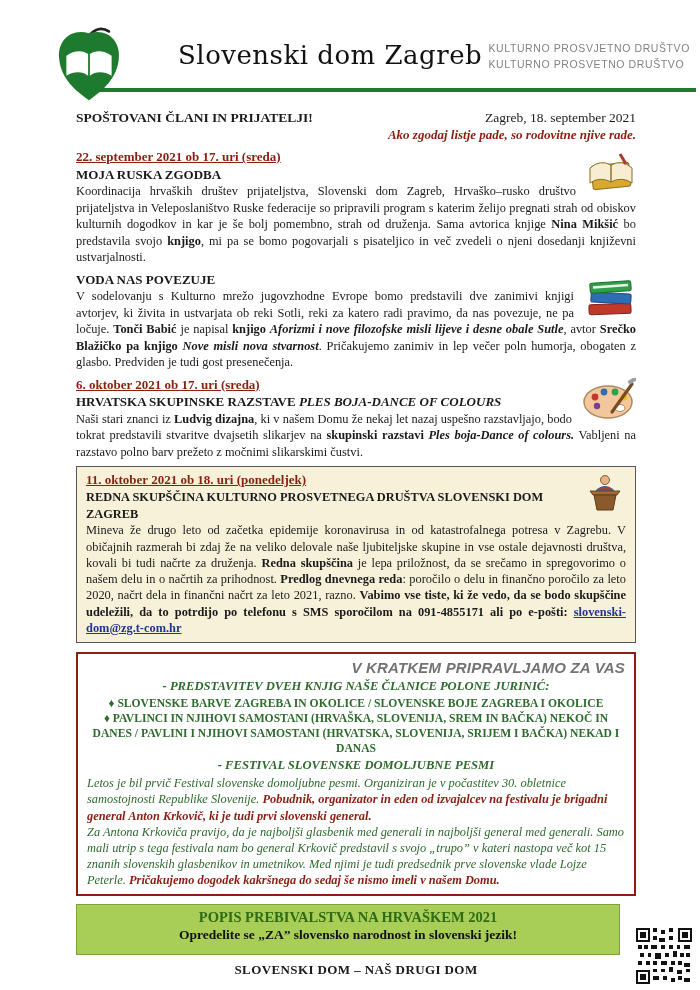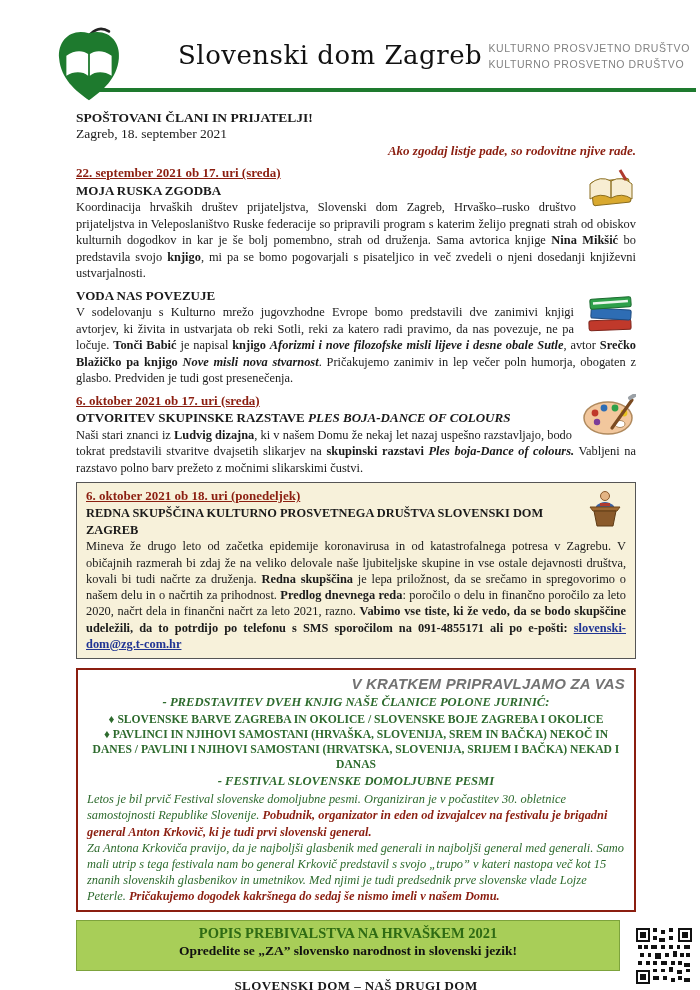--- a/index.html
+++ b/index.html
@@ -30,21 +30,21 @@
   }
   .org{
     position:absolute;right:10px;top:40px;text-align:left;
     font-family:"Liberation Sans",sans-serif;color:var(--gray);
     font-size:10.5px;letter-spacing:.6px;line-height:1.55;
   }
   .rule{position:absolute;left:84px;right:4px;top:88px;height:4px;background:var(--green);}
 
   
   .content{padding:0 64px 0 76px;}
-  .introrow{display:flex;justify-content:flex-end;align-items:baseline;margin-top:6px;flex-direction:column;}
+  .introrow{display:flex;justify-content:space-between;align-items:baseline;margin-top:6px;}
   .salutation{font-weight:bold;font-size:13.5px;}
   .dateline{font-size:13.5px;}
   .proverb{text-align:right;font-weight:bold;font-style:italic;font-size:13px;color:var(--red);margin-top:1px;}
 
   
   .event{margin-top:5px;}
   .evdate{
     font-weight:bold;font-size:13px;color:var(--red);
     text-decoration:underline;line-height:1.35;
   }
@@ -163,35 +163,35 @@
           <circle cx="13" cy="19" r="3.4" fill="#C0392B"></circle>
           <circle cx="22" cy="14" r="3.4" fill="#2E6DB4"></circle>
           <circle cx="33" cy="14" r="3.4" fill="#2EA04A"></circle>
           <circle cx="42" cy="19" r="3.4" fill="#E8C21F"></circle>
           <circle cx="15" cy="28" r="3.2" fill="#7D3C98"></circle>
           <path d="M30 34 L50 6" stroke="#7A4A21" stroke-width="3.2" stroke-linecap="round"></path>
           <path d="M48 4 L53 1" stroke="#9aa0a6" stroke-width="4" stroke-linecap="round"></path>
         </svg>
       </span>
       <div class="evdate">6. oktober 2021 ob 17. uri (sreda)</div>
-      <div class="evtitle"><span class="rb">OTVORITEV SKUPINSKE RAZSTAVE </span><span class="ri">PLES BOJA-DANCE OF COLOURS</span></div>
+      <div class="evtitle"><span class="rb">HRVATSKA SKUPINSKE RAZSTAVE </span><span class="ri">PLES BOJA-DANCE OF COLOURS</span></div>
       <div class="evbody"><span>Naši stari znanci iz </span><span class="rb">Ludvig dizajna</span><span>, ki v našem Domu že nekaj let nazaj uspešno razstavljajo, bodo tokrat predstavili stvaritve dvajsetih slikarjev na </span><span class="rb">skupinski razstavi </span><span class="rb ri">Ples boja-Dance of colours.</span><span> Vabljeni na razstavo polno barv prežeto z močnimi slikarskimi čustvi.</span></div>
     </div>
 
     <div class="creambox">
       <span class="clip">
         <svg width="42" height="38" viewBox="0 0 42 38">
           <circle cx="21" cy="7" r="4.5" fill="#E3B584" stroke="#8a5a2b"></circle>
           <path d="M12 17 Q21 9 30 17 L30 20 L12 20 Z" fill="#3A5FA0"></path>
           <polygon points="6,18 36,18 33,22 9,22" fill="#A06A33" stroke="#6e4518"></polygon>
           <polygon points="10,22 32,22 29,37 13,37" fill="#8A5A2B" stroke="#5f3c16"></polygon>
           <rect x="16" y="14" width="10" height="3" fill="#B03A2E"></rect>
         </svg>
       </span>
-      <div class="evdate">6. oktober 2021 ob 18. uri (ponedeljek)</div>
+      <div class="evdate">11. oktober 2021 ob 18. uri (ponedeljek)</div>
       <div class="evtitle" style="font-size:12.4px"><span class="rb">REDNA SKUPŠČINA KULTURNO PROSVETNEGA DRUŠTVA SLOVENSKI DOM ZAGREB</span></div>
       <div class="evbody"><span>Mineva že drugo leto od začetka epidemije koronavirusa in od katastrofalnega potresa v Zagrebu. V običajnih razmerah bi zdaj že na veliko delovale naše ljubiteljske skupine in vse ostale dejavnosti društva, kovali bi tudi načrte za druženja. </span><span class="rb">Redna skupščina</span><span> je lepa priložnost, da se srečamo in spregovorimo o našem delu in o načrtih za prihodnost. </span><span class="rb">Predlog dnevnega reda</span><span>: poročilo o delu in finančno poročilo za leto 2020, načrt dela in finančni načrt za leto 2021, razno. </span><span class="rb">Vabimo vse tiste, ki že vedo, da se bodo skupščine udeležili, da to potrdijo po telefonu s SMS sporočilom na 091-4855171 ali po e-pošti: </span><span class="rb c-link">slovenski-dom@zg.t-com.hr</span></div>
     </div>
 
     <div class="redbox">
       <div class="upheading">V KRATKEM PRIPRAVLJAMO ZA VAS</div>
       <div class="upsub">- PREDSTAVITEV DVEH KNJIG NAŠE ČLANICE POLONE JURINIĆ:</div>
       <div class="upbullet">♦ SLOVENSKE BARVE ZAGREBA IN OKOLICE / SLOVENSKE BOJE ZAGREBA I OKOLICE</div>
       <div class="upbullet">♦ PAVLINCI IN NJIHOVI SAMOSTANI (HRVAŠKA, SLOVENIJA, SREM IN BAČKA) NEKOČ IN DANES / PAVLINI I NJIHOVI SAMOSTANI (HRVATSKA, SLOVENIJA, SRIJEM I BAČKA) NEKAD I DANAS</div>
       <div class="upsub">- FESTIVAL SLOVENSKE DOMOLJUBNE PESMI</div>

